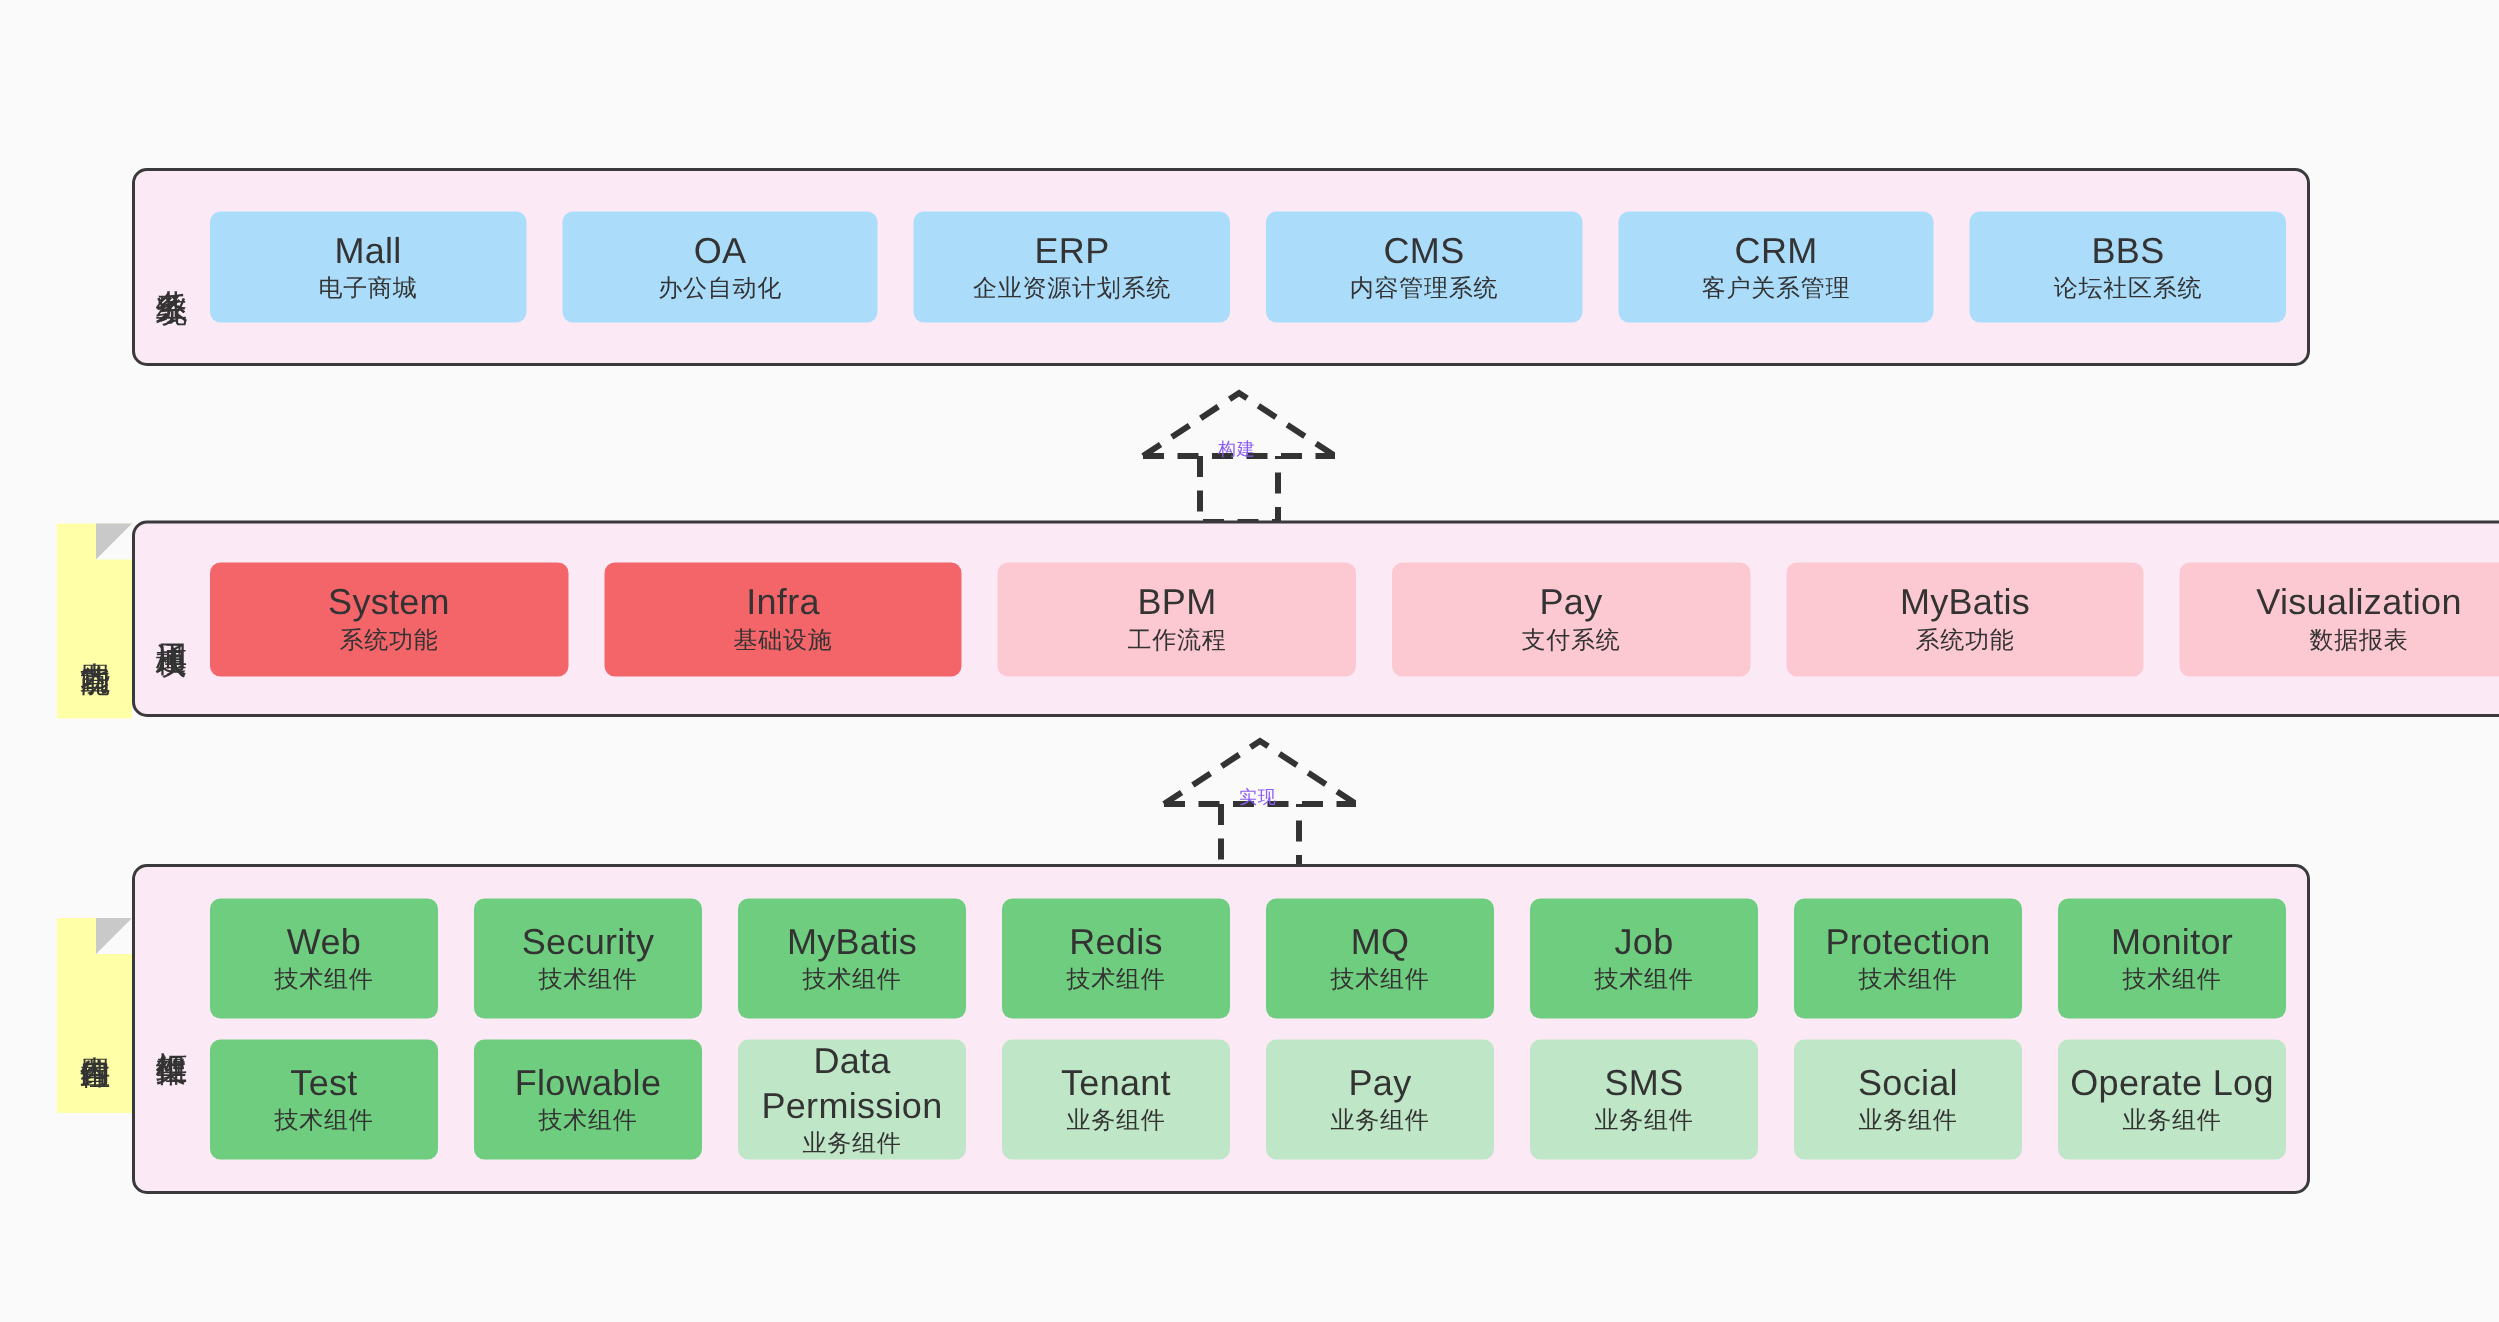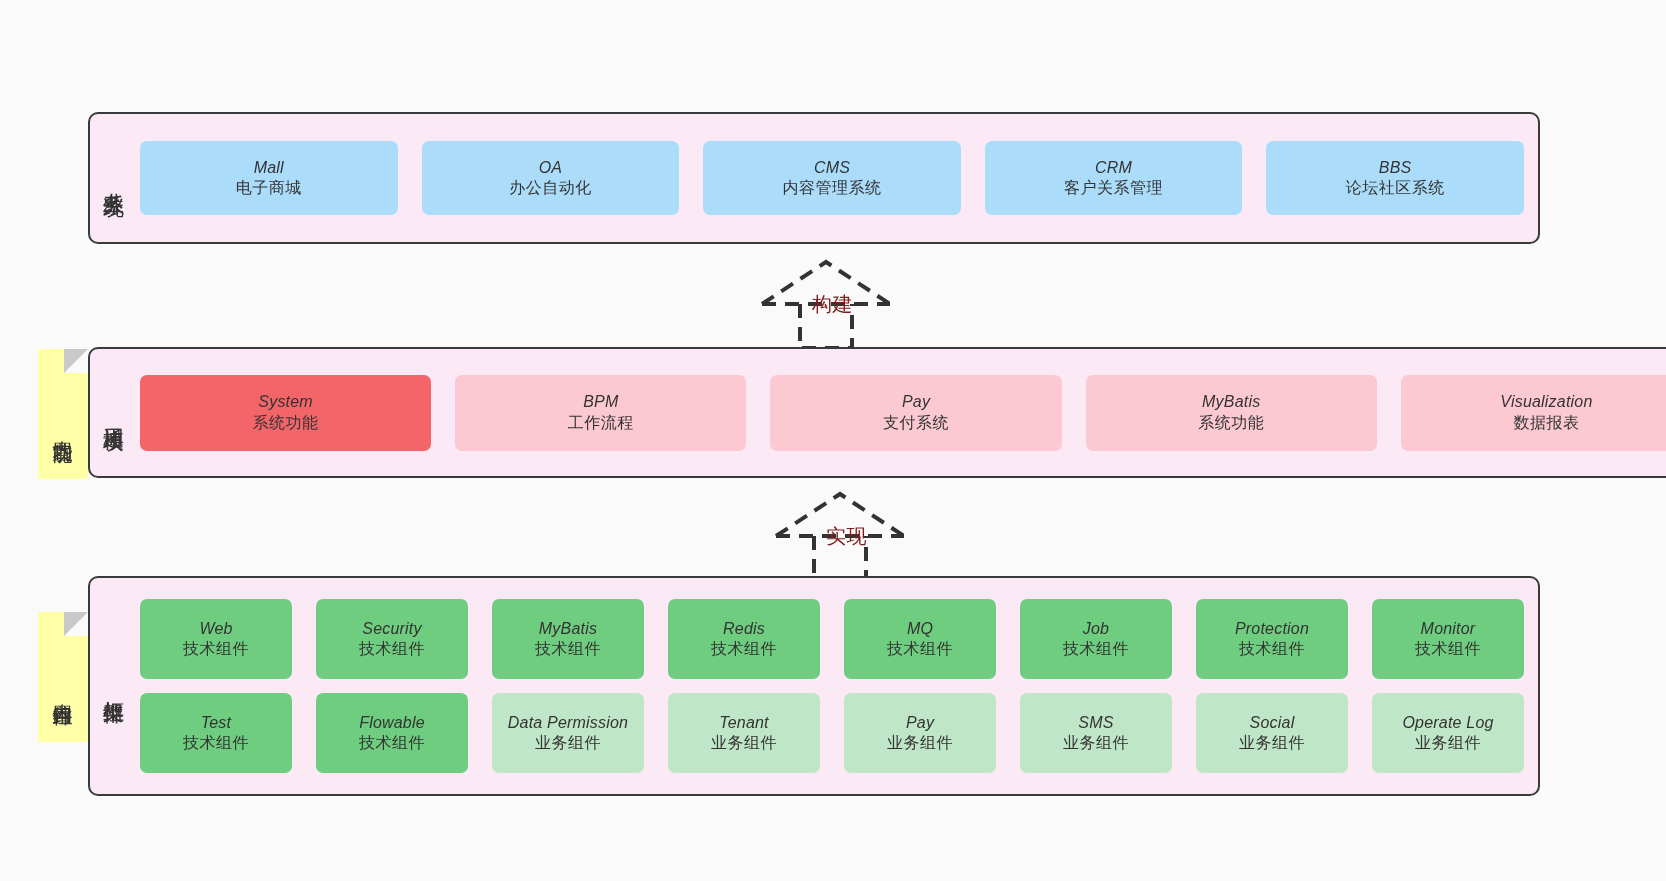--- a/index.html
+++ b/index.html
@@ -72,23 +72,22 @@
     flex-direction: column;
     align-items: center;
     justify-content: center;
     text-align: center;
     box-sizing: border-box;
     padding: 6px 8px;
     line-height: 1.26;
     color: #333333;
   }
   .node .t-en {
-    font-size: 16px;
+    font-size: 24px;
     letter-spacing: .2px;
-    font-style: italic;
   }
   .node .t-cn {
     font-size: 16px;
     letter-spacing: .5px;
   }
 
   
   .c-blue        { background: #abddfb; }
   .c-red-strong  { background: #f4656a; }
   .c-red-light   { background: #fcc9d3; text-align: right; }
@@ -139,22 +138,22 @@
   #sticky-modules   { left: 38px; top: 349px; height: 130px; }
   #sticky-framework { left: 38px; top: 612px; height: 130px; }
 
   
   .uml-arrow {
     position: absolute;
     pointer-events: none;
   }
   .uml-label {
     position: absolute;
-    font-size: 20px;
-    color: #7f1d1d;
+    font-size: 12px;
+    color: #8b5cf6;
     background: transparent;
     white-space: nowrap;
     user-select: none;
     letter-spacing: .5px;
   }
   #arrow-build     { left: 752px; top: 252px; width: 160px; height: 100px; }
   #label-build     { left: 812px; top: 291px; }
   #arrow-implement { left: 766px; top: 484px; width: 160px; height: 100px; }
   #label-implement { left: 826px; top: 523px; }
 </style>
@@ -169,20 +168,24 @@
       <div class="node-row">
         <div class="node c-blue">
           <span class="t-en">Mall</span>
           <span class="t-cn">电子商城</span>
         </div>
         <div class="node c-blue">
           <span class="t-en">OA</span>
           <span class="t-cn">办公自动化</span>
         </div>
         <div class="node c-blue">
+          <span class="t-en">ERP</span>
+          <span class="t-cn">企业资源计划系统</span>
+        </div>
+        <div class="node c-blue">
           <span class="t-en">CMS</span>
           <span class="t-cn">内容管理系统</span>
         </div>
         <div class="node c-blue">
           <span class="t-en">CRM</span>
           <span class="t-cn">客户关系管理</span>
         </div>
         <div class="node c-blue">
           <span class="t-en">BBS</span>
           <span class="t-cn">论坛社区系统</span>
@@ -203,20 +206,24 @@
   </div>
 
   <div class="layer" id="layer-modules">
     <div class="layer-caption">通用模块</div>
     <div class="layer-body">
       <div class="node-row">
         <div class="node c-red-strong">
           <span class="t-en">System</span>
           <span class="t-cn">系统功能</span>
         </div>
+        <div class="node c-red-strong">
+          <span class="t-en">Infra</span>
+          <span class="t-cn">基础设施</span>
+        </div>
         <div class="node c-red-light">
           <span class="t-en">BPM</span>
           <span class="t-cn">工作流程</span>
         </div>
         <div class="node c-red-light">
           <span class="t-en">Pay</span>
           <span class="t-cn">支付系统</span>
         </div>
         <div class="node c-red-light">
           <span class="t-en">MyBatis</span>

